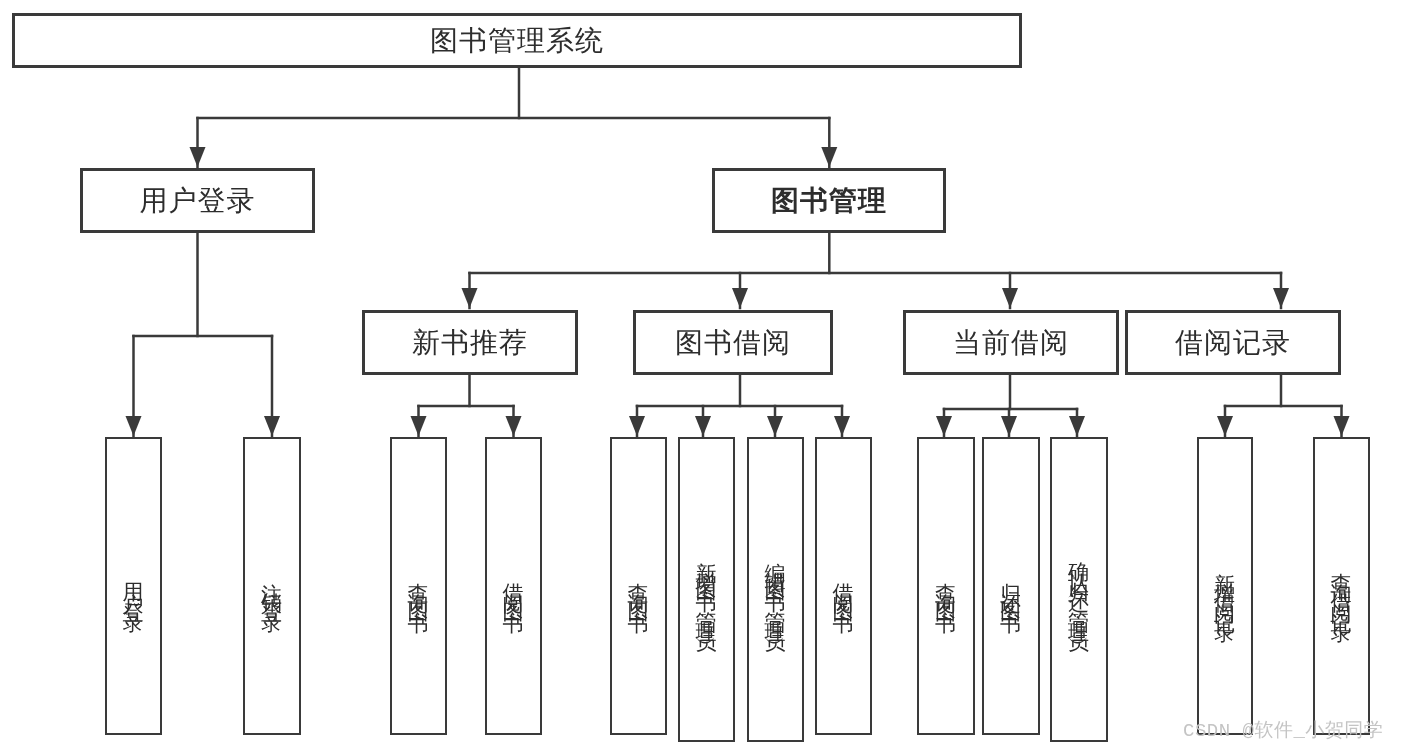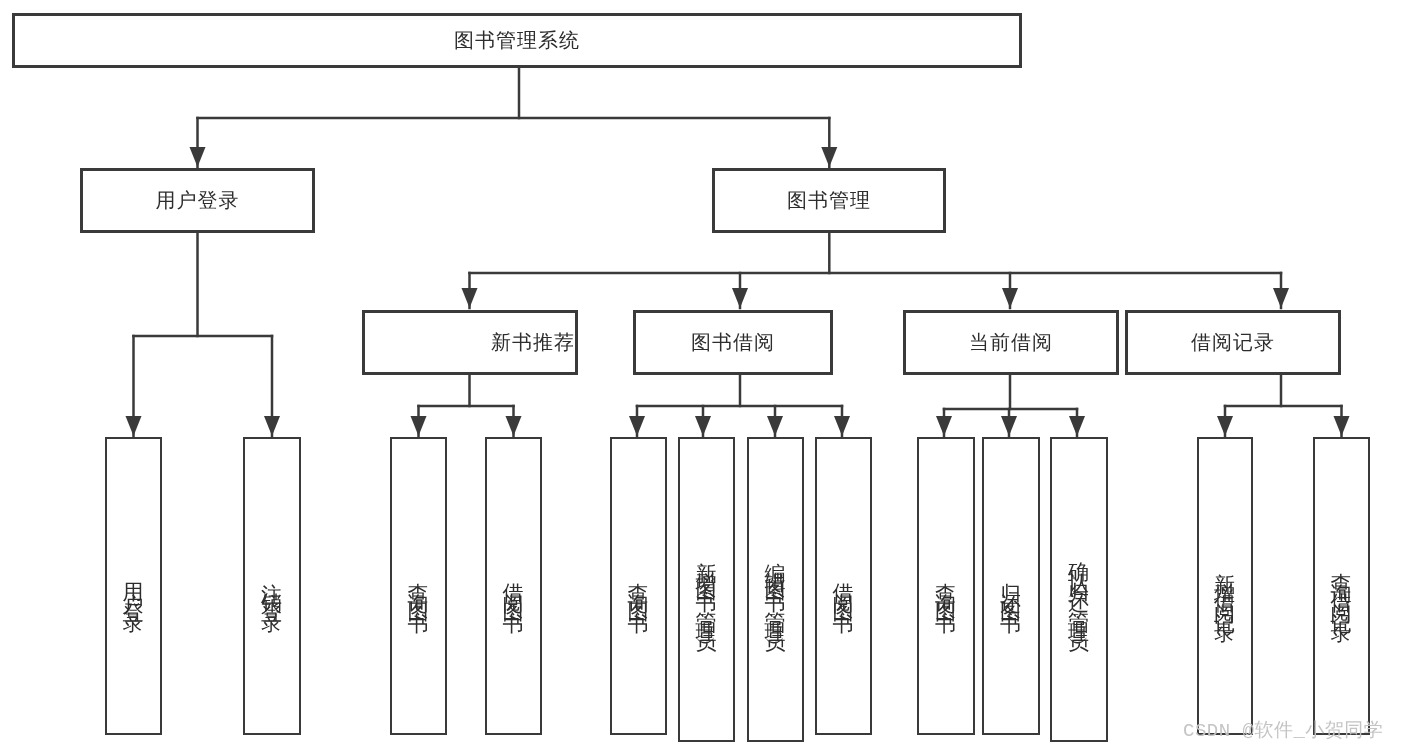--- a/index.html
+++ b/index.html
@@ -4,21 +4,21 @@
 <style>
   html,body { margin:0; padding:0; background:#ffffff; }
   #canvas {
     position:relative; width:1405px; height:747px; background:#ffffff;
     font-family:"Liberation Sans","DejaVu Sans",sans-serif; overflow:hidden;
   }
   #wires { position:absolute; left:0; top:0; width:1405px; height:747px; }
   .node {
     position:absolute; box-sizing:border-box; background:#ffffff;
     border:3px solid #3a3a3a; display:flex; align-items:center; justify-content:center;
-    color:#2d2d2d; font-size:20px; letter-spacing:1px; white-space:nowrap; z-index:2;
+    color:#2d2d2d; font-size:28px; letter-spacing:1px; white-space:nowrap; z-index:2;
   }
   .leaf {
     position:absolute; box-sizing:border-box; background:#ffffff;
     border:2.5px solid #3a3a3a; display:flex; align-items:center; justify-content:center;
     color:#2d2d2d; z-index:2; top:437px; height:298px; overflow:hidden;
   }
   .leaf.tall { height:305px; }
   .vtext {
     writing-mode:vertical-lr; text-orientation:mixed;
     font-size:21px; letter-spacing:10px; line-height:1; white-space:nowrap;
@@ -97,25 +97,25 @@
     </g>
   </svg>
 
   <div class="node" style="left:12px; top:13px; width:1010px; height:55px;">
     <span>图书管理系统</span>
   </div>
 
   <div class="node" style="left:80px; top:168px; width:235px; height:65px;">
     <span>用户登录</span>
   </div>
-  <div class="node" style="left:712px; top:168px; width:234px; height:65px;">
+  <div class="node" style="left:712px; top:168px; width:234px; height:65px;font-weight:bold;">
     <span>图书管理</span>
   </div>
 
-  <div class="node" style="left:362px; top:310px; width:216px; height:65px;justify-content:flex-end;">
+  <div class="node" style="left:362px; top:310px; width:216px; height:65px;">
     <span>新书推荐</span>
   </div>
   <div class="node" style="left:633px; top:310px; width:200px; height:65px;">
     <span>图书借阅</span>
   </div>
   <div class="node" style="left:903px; top:310px; width:216px; height:65px;">
     <span>当前借阅</span>
   </div>
   <div class="node" style="left:1113px; top:310px; width:216px; height:65px;margin-left:12px;">
     <span>借阅记录</span>

